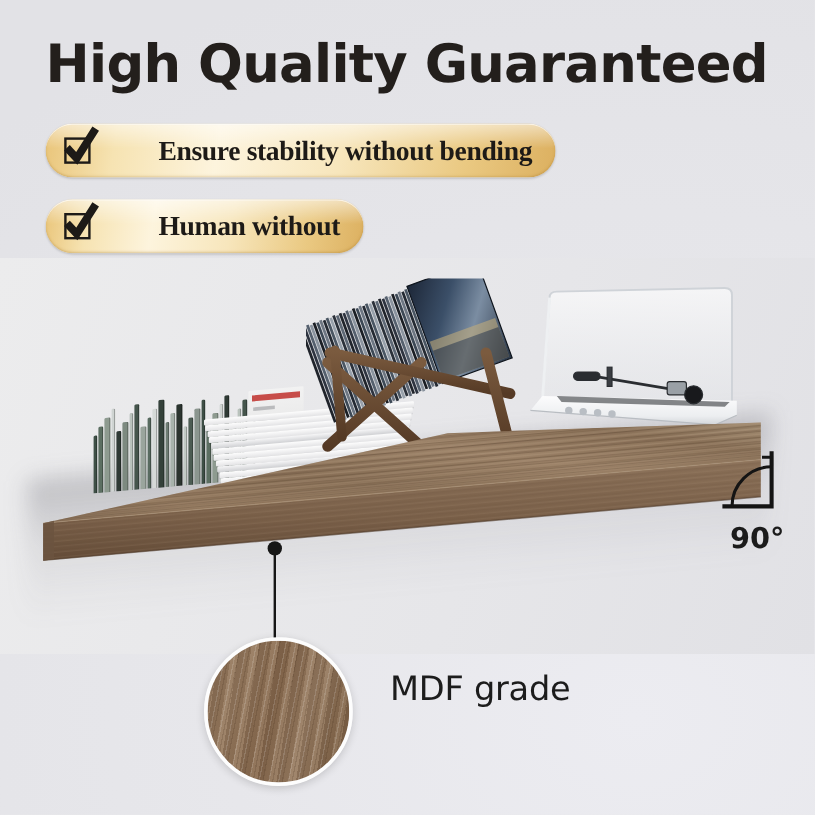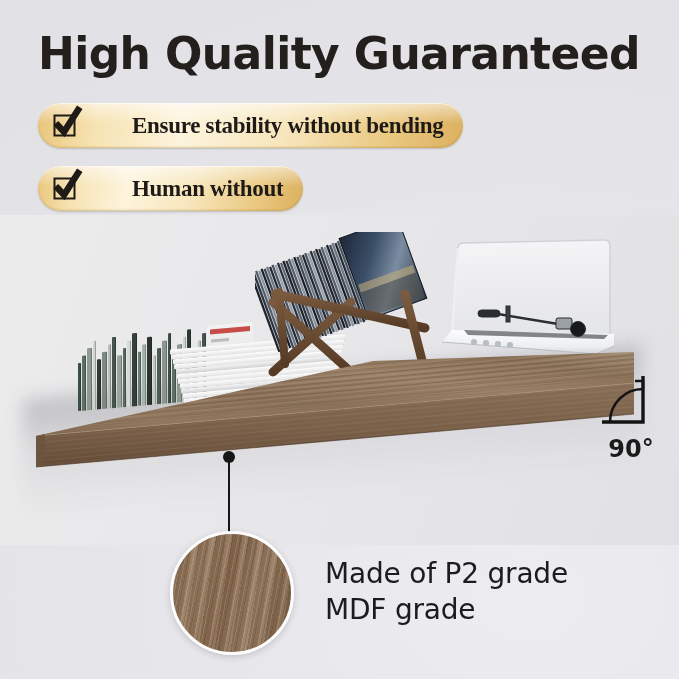--- a/index.html
+++ b/index.html
@@ -367,17 +367,16 @@
       <path d="M12 50 A33 33 0 0 1 45 17" fill="none" stroke="#141414" stroke-width="2.6"></path>
       <path d="M37 9 L45 9 L45 17" fill="none" stroke="#141414" stroke-width="2.4"></path>
     </svg>
   </div>
   <div class="angle-label">90°</div>
 
   <div class="lead-line"></div>
   <div class="lead-dot"></div>
   <div class="swatch"></div>
   <div class="callout-text">
-    <div>Made of P2 grade</div>
     <div>MDF grade</div>
   </div>
 
 </div>
 
 </body></html>

